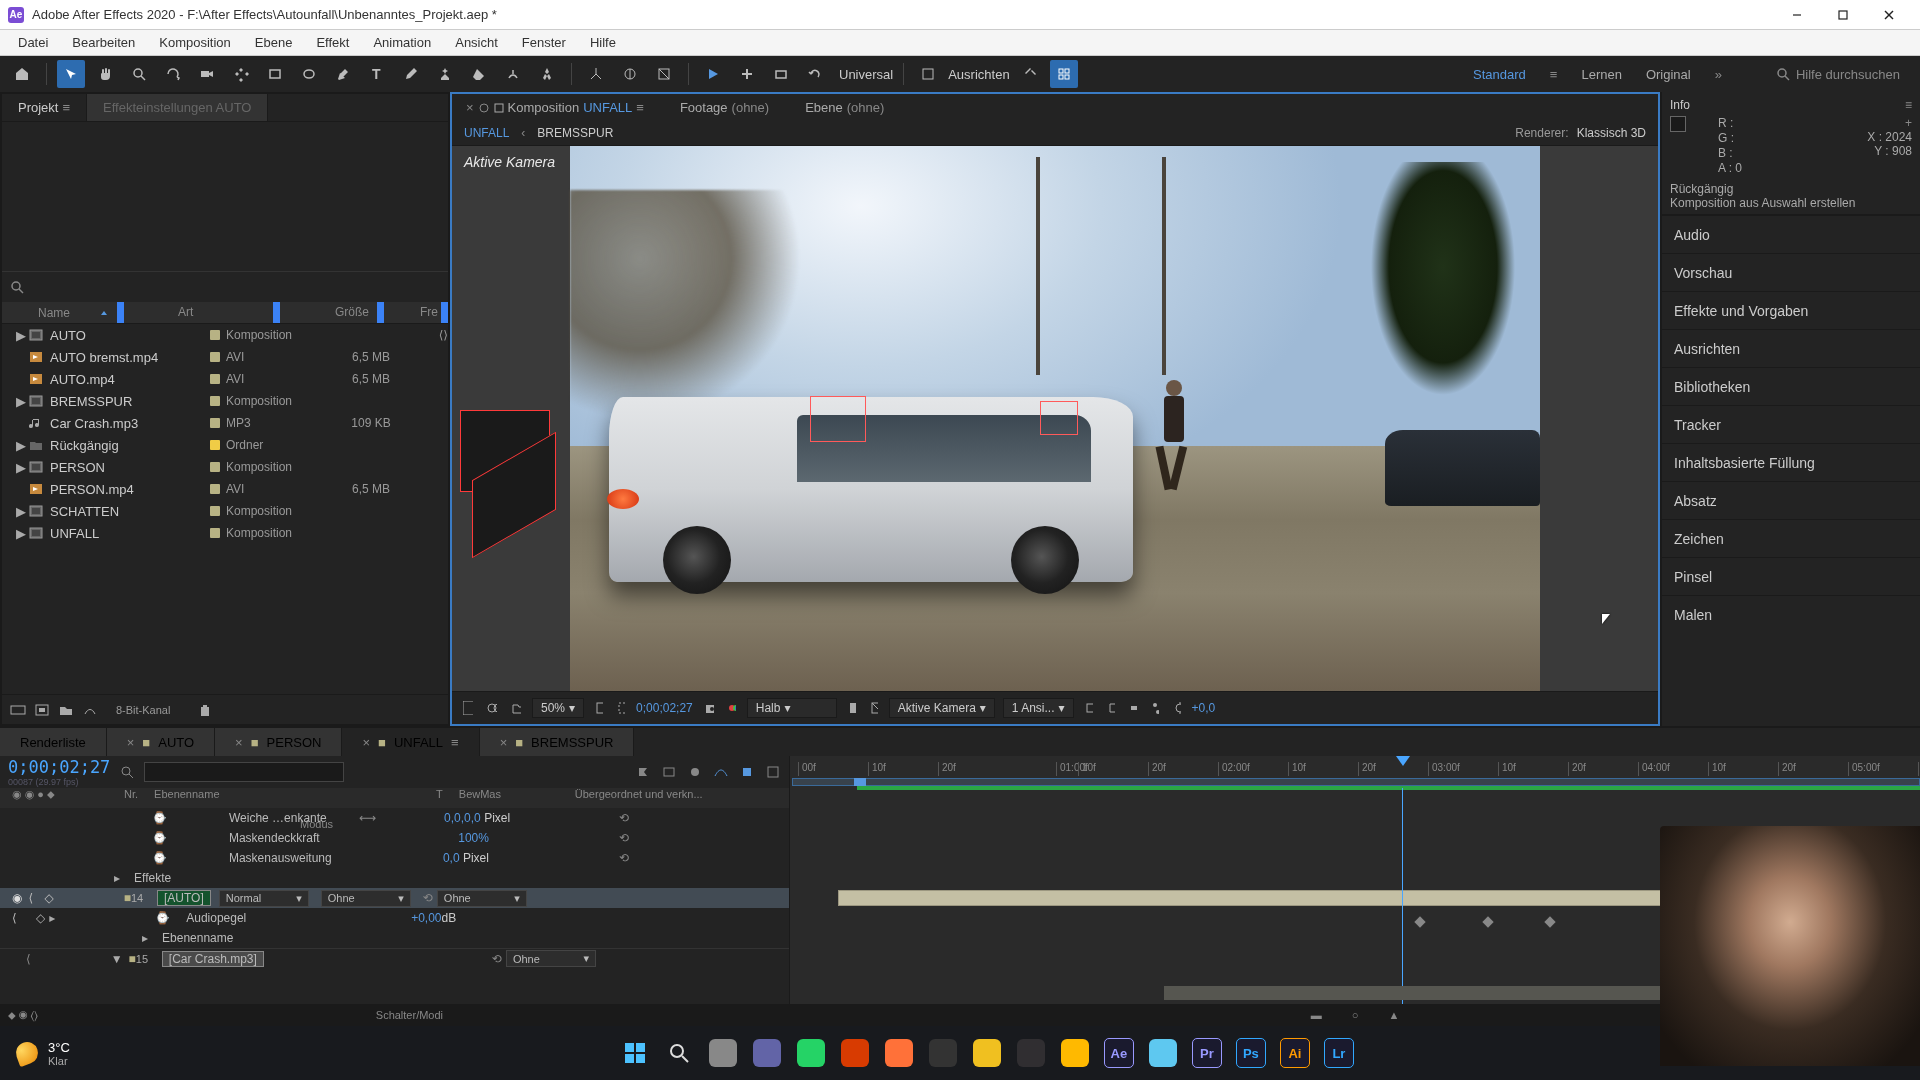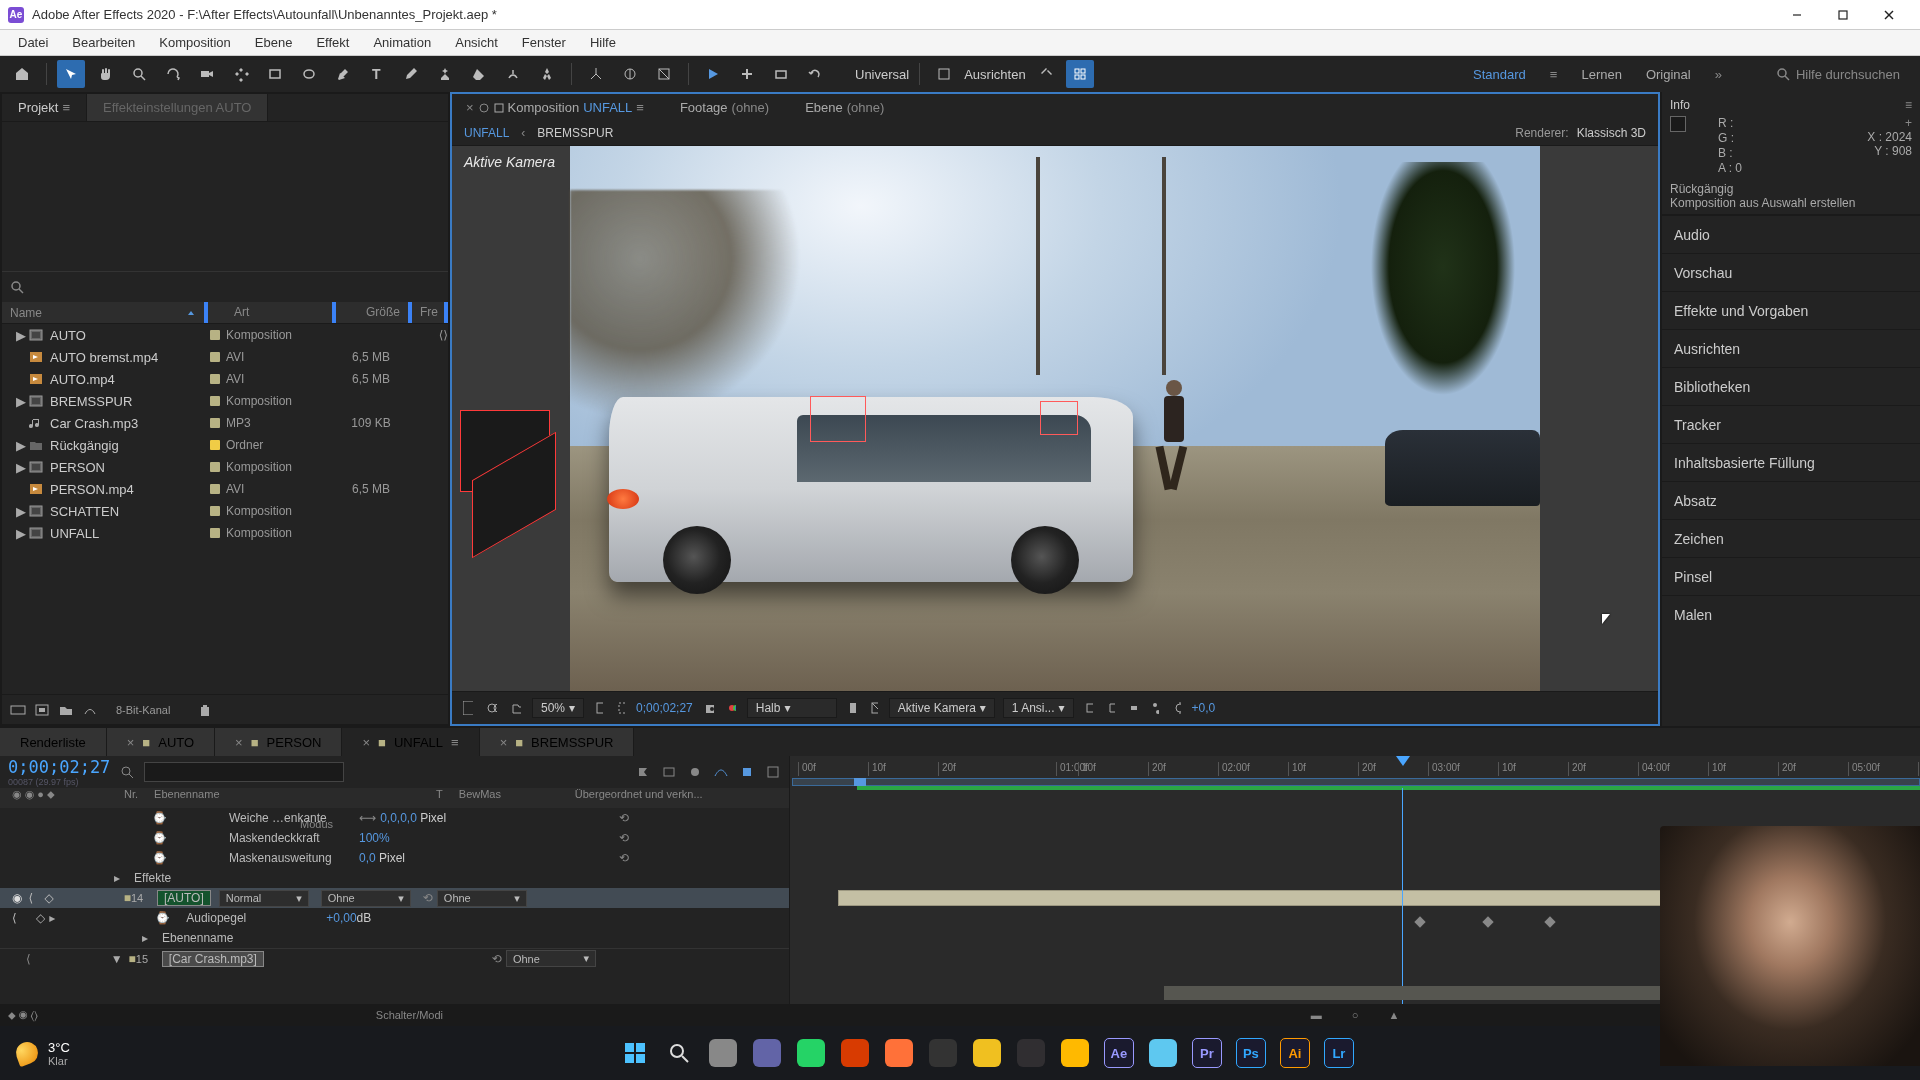--- a/index.html
+++ b/index.html
@@ -21,21 +21,21 @@
 .main { flex: 1; display: flex; background: #232323; color: #ccc; min-height: 0; }
 .left-panel { width: 450px; display: flex; flex-direction: column; background: #232323; border: 2px solid #1a1a1a; }
 .panel-tabs { height: 28px; display: flex; border-bottom: 1px solid #1a1a1a; font-size: 13px; }
 .panel-tabs .ptab { padding: 4px 16px; background: #333; border-right: 1px solid #1a1a1a; display:flex; align-items:center; gap:4px;}
 .panel-tabs .ptab.active { background: #232323; }
 .panel-tabs .ptab.inactive { color: #666; }
 .project-top { height: 150px; border-bottom: 1px solid #333; }
 .search-row { height: 30px; padding: 4px 8px; display:flex; align-items:center; gap:6px; }
 .search-row svg { color: #888; }
 .proj-cols { height: 22px; background: #2d2d2d; display: flex; font-size: 12px; color: #888; border-bottom: 1px solid #1a1a1a; }
-.proj-cols .col { padding: 3px 8px; border-right: 4px solid #3b82f6; }
+.proj-cols .col { padding: 3px 8px; border-right: 7px solid #3b82f6; margin-left: 28px; }
 .proj-cols .col.name { flex: 1; display:flex; align-items:center; justify-content:space-between; }
 .proj-cols .col.art { width: 110px; }
 .proj-cols .col.size { width: 76px; text-align: right; }
 .proj-cols .col.fr { width: 36px; }
 .proj-list { flex: 1; overflow-y: auto; font-size: 13px; }
 .proj-row { height: 22px; display: flex; align-items: center; padding-left: 14px; }
 .proj-row .twirl { width: 12px; color: #aaa; }
 .proj-row .icon { width: 16px; height: 14px; margin-right: 6px; display:flex; align-items:center; justify-content:center; }
 .proj-row .name { flex: 1; }
 .proj-row .swatch { width:10px; height:10px; border-radius:1px; margin-right:6px; }
@@ -96,21 +96,21 @@
 .tl-content { flex: 1; display: flex; min-height:0; }
 .tl-left { width: 790px; display: flex; flex-direction: column; border-right: 1px solid #1a1a1a; }
 .tl-header { height: 32px; display: flex; align-items: center; padding: 0 8px; gap: 10px; }
 .tl-header .timecode { color: #4aa6ff; font-family: monospace; font-size: 17px; }
 .tl-header input { background: #1a1a1a; border: 1px solid #444; color: #ccc; padding: 2px 6px; width: 200px; font-size: 12px; }
 .tl-cols { height: 20px; background: #2a2a2a; display: flex; font-size: 11px; color: #888; padding-left: 100px; gap: 16px; }
 .tl-layers { flex: 1; overflow: hidden; }
 .tl-layer-row { display: flex; align-items: center; height: 20px; font-size: 12px; padding-left: 12px; color: #bbb; }
 .tl-layer-row .prop-label { padding-left: 56px; flex:0 0 186px; }
 .tl-layer-row .prop-icon { color:#888; padding-right:6px; }
-.tl-layer-row .prop-val { color: #5698e0; width:130px; }
+.tl-layer-row .prop-val { color: #5698e0; width:130px;text-align:right; }
 .tl-layer-row.selected { background: #424b54; }
 .tl-layer-row .layer-box { padding: 0 6px; background: #14532d; border:1px solid #888; margin-right: 8px; }
 .tl-layer-row .eyeball { color:#ddd; padding-right:6px; }
 .tl-layer-row .num { width:26px; color:#aaa; font-size:11px; }
 .tl-layer-row .mode-dd { background:#2d2d2d; border:1px solid #444; padding:1px 6px; font-size:11px; width:90px; display:flex; justify-content:space-between; align-items:center; margin-right:12px; }
 .tl-right { flex: 1; display: flex; flex-direction: column; position: relative; }
 .tl-ruler { height: 32px; background: #2a2a2a; position: relative; font-size: 10px; color: #888; }
 .tl-ruler .tick { position: absolute; top: 6px; border-left: 1px solid #555; padding-left: 3px; height: 14px; text-align: center; }
 .tl-ruler .playhead { position: absolute; top: 0; width: 14px; height: 100%; color: #4aa6ff; }
 .tl-ruler .playhead .ph-handle { width:0; height:0; border-left:7px solid transparent; border-right:7px solid transparent; border-top:10px solid #4aa6ff; }
@@ -289,21 +289,21 @@
     <div class="tool">
         <svg width="16" height="16" fill="none" stroke="currentColor" stroke-width="1.5">
           <rect x="3" y="5" width="10" height="7"></rect>
         </svg>
       </div>
     <div class="tool">
         <svg width="16" height="16" fill="none" stroke="currentColor" stroke-width="1.5">
           <path d="M4 8a4 4 0 117 3M4 8l-2-2m2 2l2-2"></path>
         </svg>
       </div>
-    <span style="color:#ccc; font-size:13px; margin-left:20px;">Universal</span>
+    <span style="color:#ccc; font-size:13px; margin-left:4px;">Universal</span>
     <div class="sep"></div>
     <div class="tool">
         <svg width="16" height="16" fill="none" stroke="currentColor">
           <rect x="3" y="3" width="10" height="10"></rect>
         </svg>
       </div>
     <span style="color:#ccc; font-size:13px;">Ausrichten</span>
     <div class="tool">
         <svg width="16" height="16" fill="currentColor">
           <path d="M8 2l1 1-5 5-1-1zM10 4l4 4-1 1-4-4z"></path>

